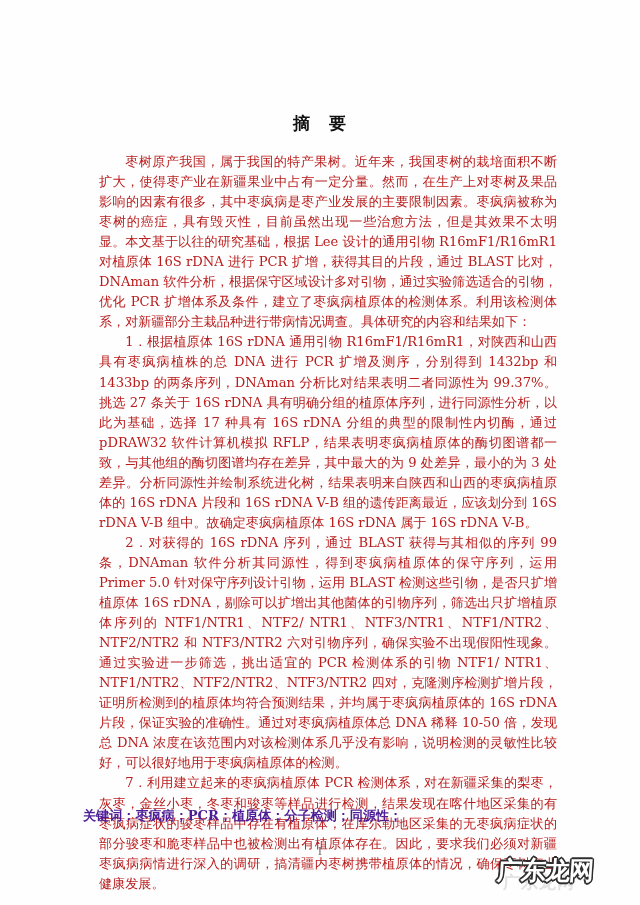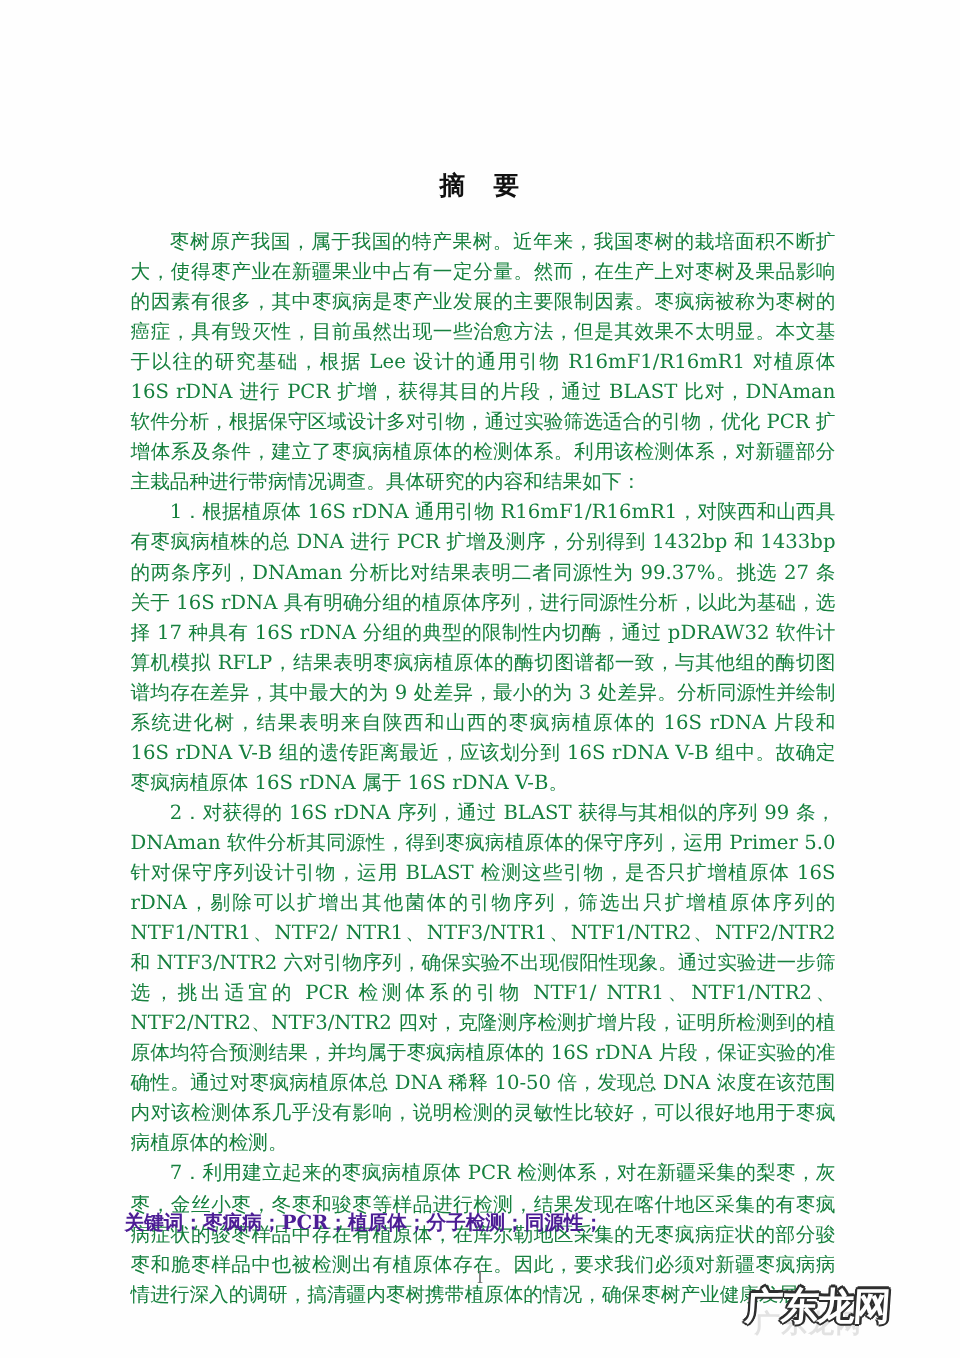--- a/index.html
+++ b/index.html
@@ -39,27 +39,27 @@
 
   
   #abstract-body {
     position: absolute;
     top: 152px;
     left: 83px;
     width: 474px;
   }
 
   .para {
-    margin: 0 0 0 4px;
+    margin: 0 0 0 16px;
     text-indent: 2em;
     font-size: 13.1px;
     line-height: 20.05px;
     text-align: justify;
     text-justify: inter-ideograph;
-    color: #15803d;
+    color: #b91c1c;
     word-break: break-word;
     font-family: "DejaVu Serif", "Liberation Serif", serif;
   }
 
   
   #keywords-line {
     position: absolute;
     top: 806px;
     left: 83px;
     width: 474px;

